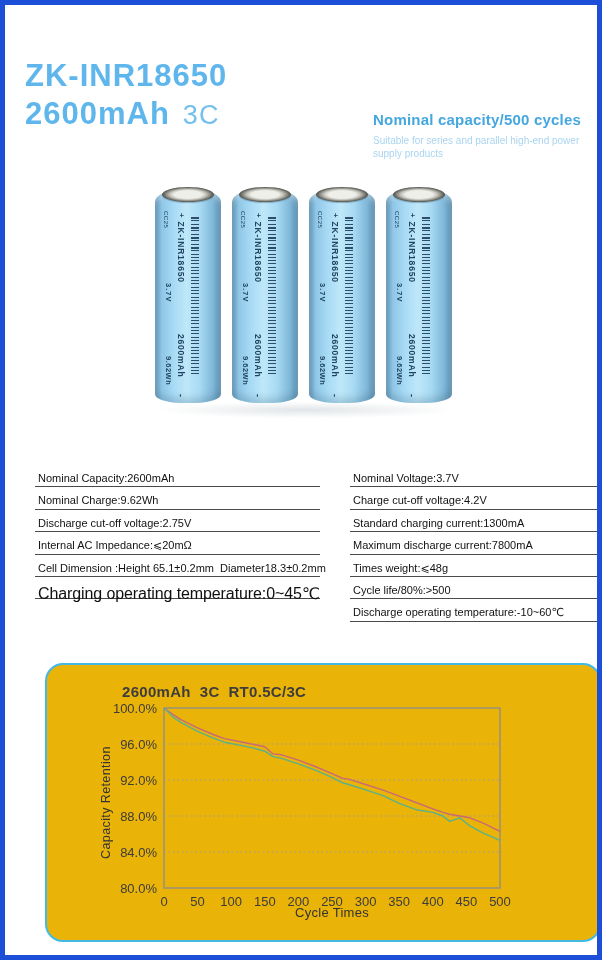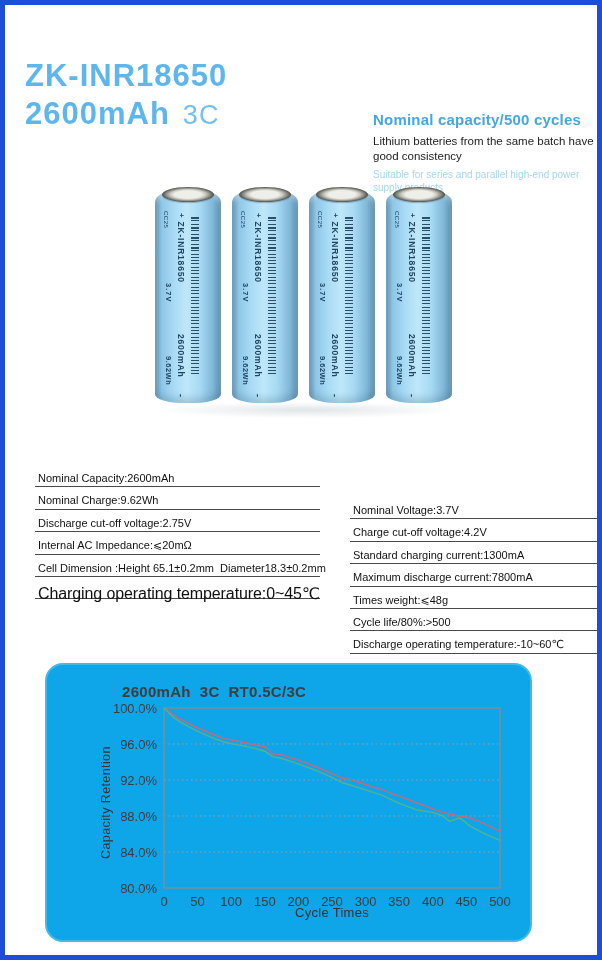--- a/index.html
+++ b/index.html
@@ -42,28 +42,28 @@
   .bt-capacity { left:21px; bottom:26px; font-size:8.5px; font-weight:bold; letter-spacing:0.8px; }
   .bt-minus { left:21px; bottom:6px; font-size:9px; font-weight:bold; }
   .bt-barcode { position:absolute; left:36px; top:28px; bottom:26px; width:8px; opacity:0.85;
     background:repeating-linear-gradient(to bottom, #16344e 0 1.5px, transparent 1.5px 3px,
       #16344e 3px 4px, transparent 4px 6.5px, #16344e 6.5px 7.5px, transparent 7.5px 10px); }
 
   
   .spec-table { position:absolute; left:30px; top:460px; width:567px; display:flex; gap:30px; }
   .spec-col { display:block; }
   .spec-col.left { width:285px; }
-  .spec-col.right { width:252px;margin-top:32px; }
+  .spec-col.right { width:252px; }
   .spec-cell { height:22.4px; padding:7px 3px 0 3px; border-bottom:1px solid #4a4a4a;
     font-size:11px; color:#111111; white-space:pre; overflow:visible; }
   .spec-col.left .spec-cell:nth-child(6) { font-size:16px; letter-spacing:-0.1px; }
 
   
-  .chart-card { position:absolute; left:40px; top:658px; width:487px; height:279px;
-    border:2px solid #43b9e4; border-radius:18px; background:#0ea5e9; }
+  .chart-card { position:absolute; left:40px; top:658px; width:556px; height:279px;
+    border:2px solid #43b9e4; border-radius:18px; background:#eab308; }
   .chart-title { position:absolute; left:75px; top:18px; font-size:15px; font-weight:bold;
     color:#3d3d3d; white-space:pre; letter-spacing:0.3px; }
   .chart-svg { position:absolute; left:0; top:0; }
   .ylabel-anchor { position:absolute; left:52px; top:191px; width:0; height:0; }
   .ylabel-anchor span { display:inline-block; white-space:nowrap; transform:rotate(-90deg);
     transform-origin:0 0; font-size:12.5px; color:#333333; letter-spacing:0.4px; }
   .xlabel { position:absolute; left:117px; top:240px; width:336px; text-align:center;
     font-size:13px; color:#333333; letter-spacing:0.3px; }
   svg text { font-family:"Liberation Sans","DejaVu Sans",sans-serif; }
 </style>
@@ -72,21 +72,20 @@
 
 <div class="page">
 
   <div class="title-block">
     <div class="title-line1">ZK-INR18650</div>
     <div class="title-line2"><span>2600mAh</span><span class="title-suffix">3C</span></div>
   </div>
 
   <div class="header-right">
     <div class="hr-heading">Nominal capacity/500 cycles</div>
-    <div class="hr-dark">Lithium batteries from the same batch have good consistency</div>
     <div class="hr-light">Suitable for series and parallel high-end power supply products</div>
   </div>
 
   <div class="battery-scene">
     <div class="battery-shadow"></div>
     <div class="battery-row" id="battery-row">
       <div class="battery">
         <div class="cap"></div>
         <div class="vtxt bt-code">CC25</div>
         <div class="vtxt bt-model"><span class="bt-plus">+</span><span>ZK-INR18650</span></div>

